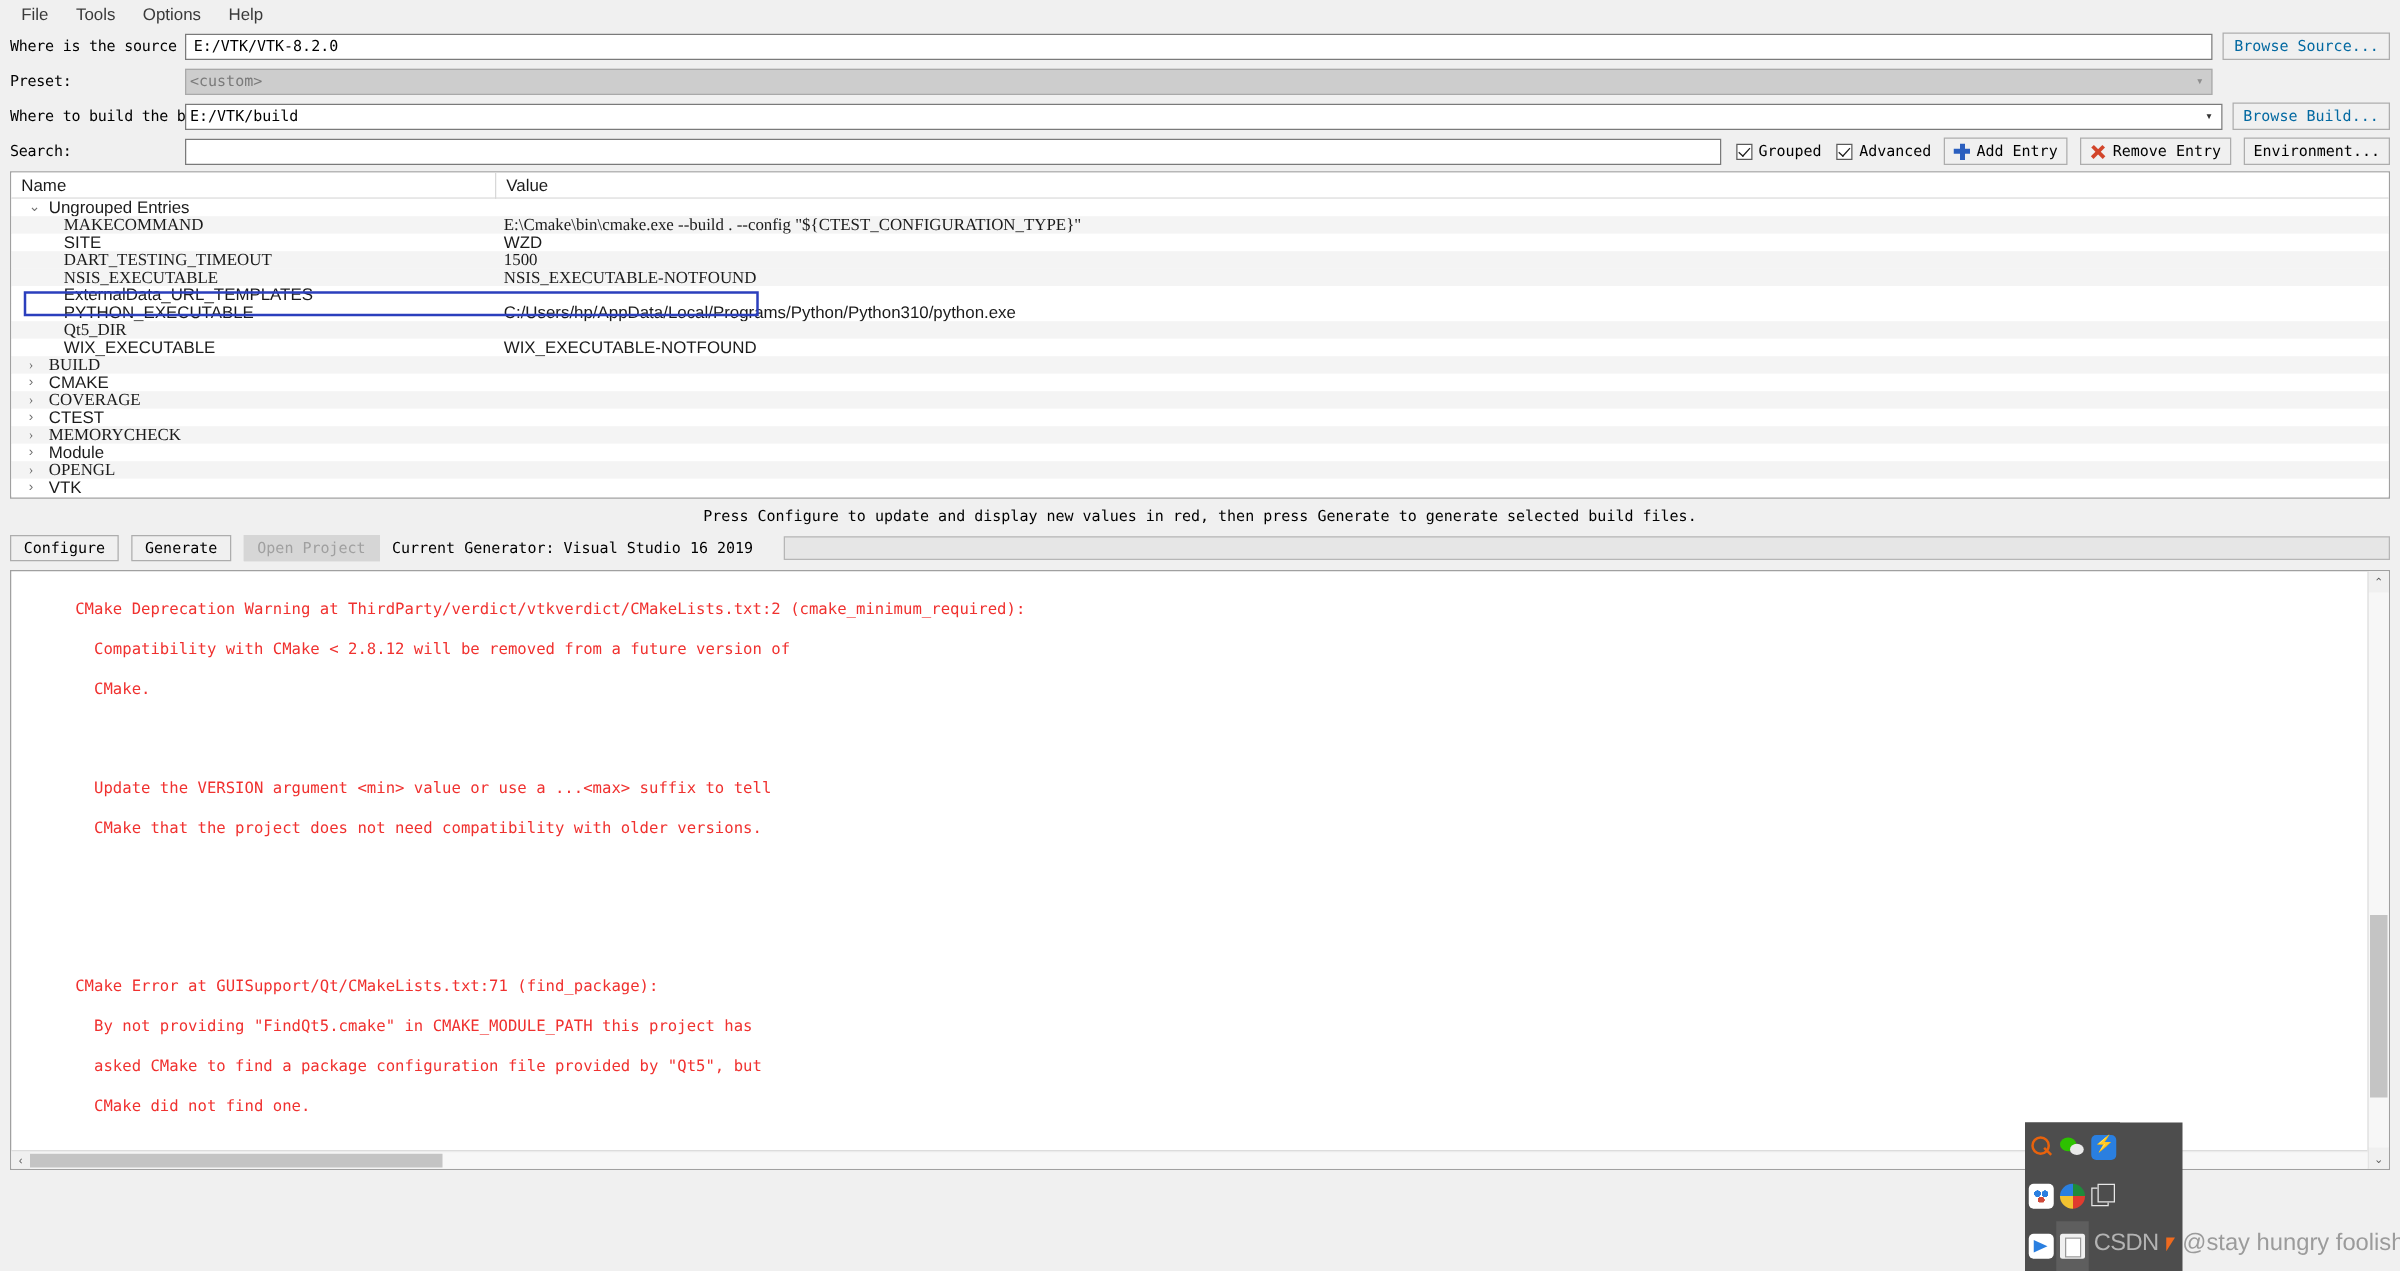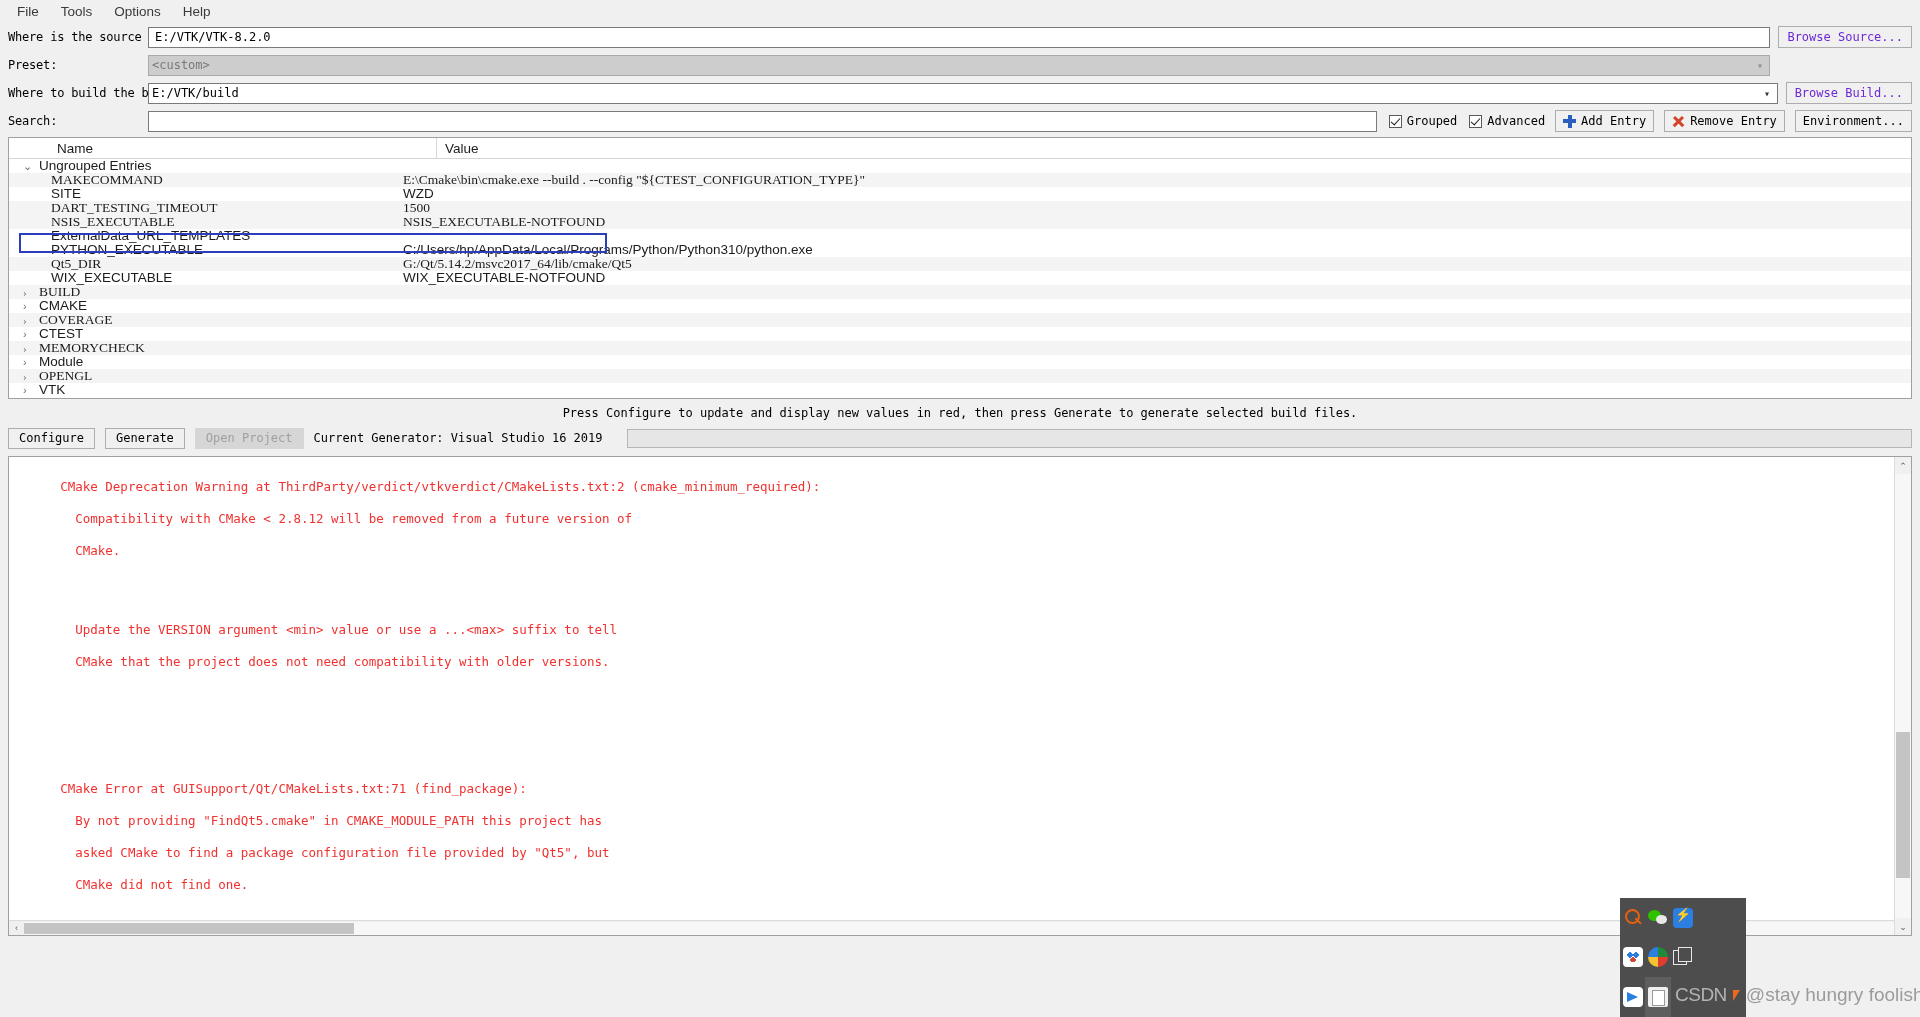--- a/index.html
+++ b/index.html
@@ -76,21 +76,21 @@
 
   .btn {
     height: 22px;
     min-width: 96px;
     margin-left: 8px;
     padding: 0 8px;
     background: #f0f0f0;
     border: 1px solid #adadad;
     font-family: "DejaVu Sans Mono", monospace;
     font-size: 12px;
-    color: #6d28d9;
+    color: #0369a1;
     display: inline-flex;
     align-items: center;
     justify-content: center;
     white-space: nowrap;
     cursor: default;
   }
   .btn.ghost { visibility: hidden; }
 
   
   .searchrow { display: flex; align-items: center; height: 22px; margin-bottom: 5px; }
@@ -170,21 +170,20 @@
     position: relative;
   }
   .thead {
     display: flex;
     height: 21px;
     align-items: center;
     border-bottom: 1px solid #d5d5d5;
     background: #fff;
     font-size: 13.5px;
     color: #1b1b1b;
-    padding-left: 40px;
   }
   .th-name { width: 388px; padding-left: 8px; border-right: 1px solid #d8d8d8; line-height: 21px; }
   .th-value { flex: 1; padding-left: 8px; line-height: 21px; }
 
   .trow {
     display: flex;
     height: 14px;
     align-items: center;
     font-size: 13.5px;
     color: #1b1b1b;
@@ -504,21 +503,20 @@
     <div class="trow even">
       <div class="td-name indent1">ExternalData_URL_TEMPLATES</div>
       <div class="td-value"></div>
     </div>
     <div class="trow even">
       <div class="td-name indent1">PYTHON_EXECUTABLE</div>
       <div class="td-value">C:/Users/hp/AppData/Local/Programs/Python/Python310/python.exe</div>
     </div>
     <div class="trow odd">
       <div class="td-name indent1">Qt5_DIR</div>
-      <div class="td-value">G:/Qt/5.14.2/msvc2017_64/lib/cmake/Qt5</div>
     </div>
     <div class="trow even">
       <div class="td-name indent1">WIX_EXECUTABLE</div>
       <div class="td-value">WIX_EXECUTABLE-NOTFOUND</div>
     </div>
 
     <div class="trow odd grouphdr">
       <div class="td-name">
         <span class="tw">›</span>
         <span>BUILD</span>

